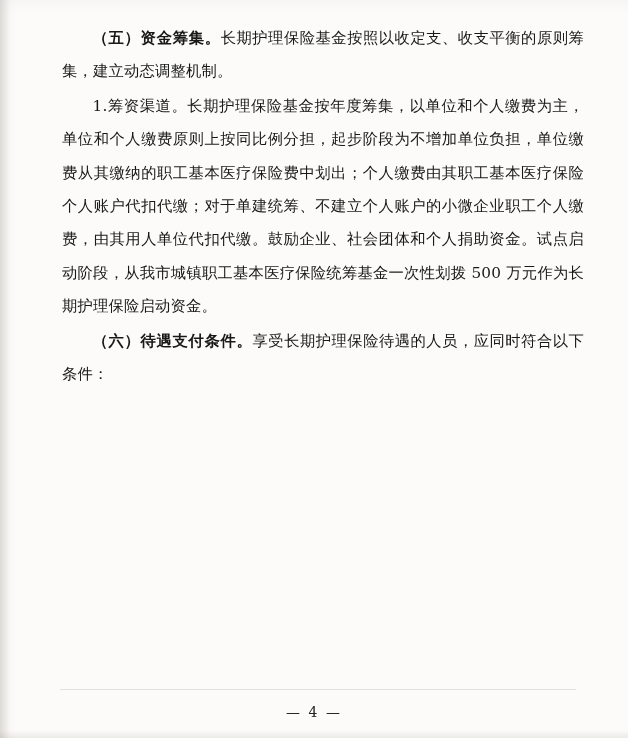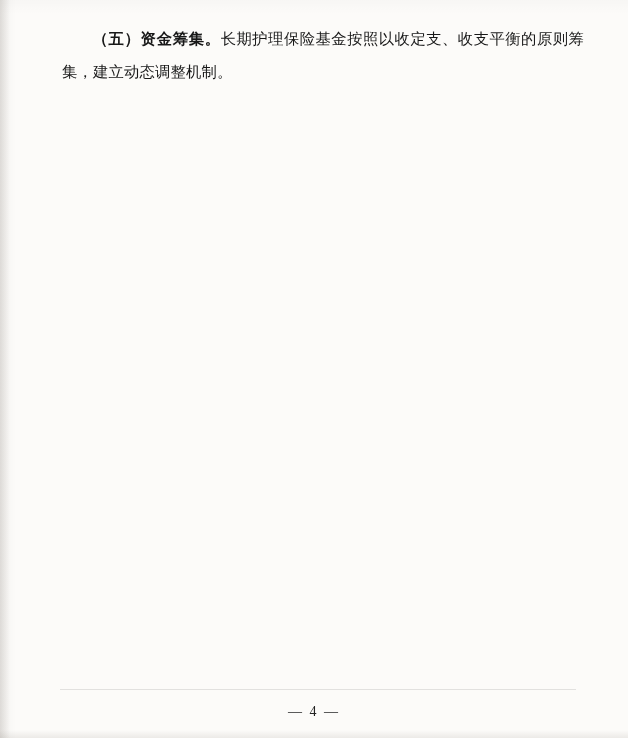--- a/index.html
+++ b/index.html
@@ -16,21 +16,20 @@
     position: relative;
   }
   
   .page {
     position: absolute;
     inset: 0;
     background:
       linear-gradient(90deg, rgba(0,0,0,0.035) 0px, rgba(0,0,0,0.0) 16px),
       linear-gradient(180deg, rgba(0,0,0,0.02) 0px, rgba(0,0,0,0) 14px),
       #fcfbf9;
-    font-family: Liberation Serif, serif;
   }
   .content {
     position: absolute;
     left: 62px;
     right: 44px;
     top: 22px;
   }
   p.para {
     margin: 0 0 1px 0;
     font-size: 15.3px;
@@ -87,21 +86,23 @@
 <body>
 
 <div class="page">
   <div class="edge-left"></div>
   <div class="edge-bottom"></div>
 
   <div class="content">
 
     <p class="para"><span class="bold">（五）资金筹集。</span><span>长期护理保险基金按照以收定支、收支平衡的原则筹集，建立动态调整机制。</span></p>
 
+    <p class="para"><span>1.筹资渠道。长期护理保险基金按年度筹集，以单位和个人缴费为主，单位和个人缴费原则上按同比例分担，起步阶段为不增加单位负担，单位缴费从其缴纳的职工基本医疗保险费中划出；个人缴费由其职工基本医疗保险个人账户代扣代缴；对于单建统筹、不建立个人账户的小微企业职工个人缴费，由其用人单位代扣代缴。鼓励企业、社会团体和个人捐助资金。试点启动阶段，从我市城镇职工基本医疗保险统筹基金一次性划拨 500 万元作为长期护理保险启动资金。</span></p>
 
 
+    <p class="para"><span class="bold">（六）待遇支付条件。</span><span>享受长期护理保险待遇的人员，应同时符合以下条件：</span></p>
 
 
   </div>
 
   <div class="rule"></div>
   <div class="footer">— 4 —</div>
 </div>
 
 </body></html>

